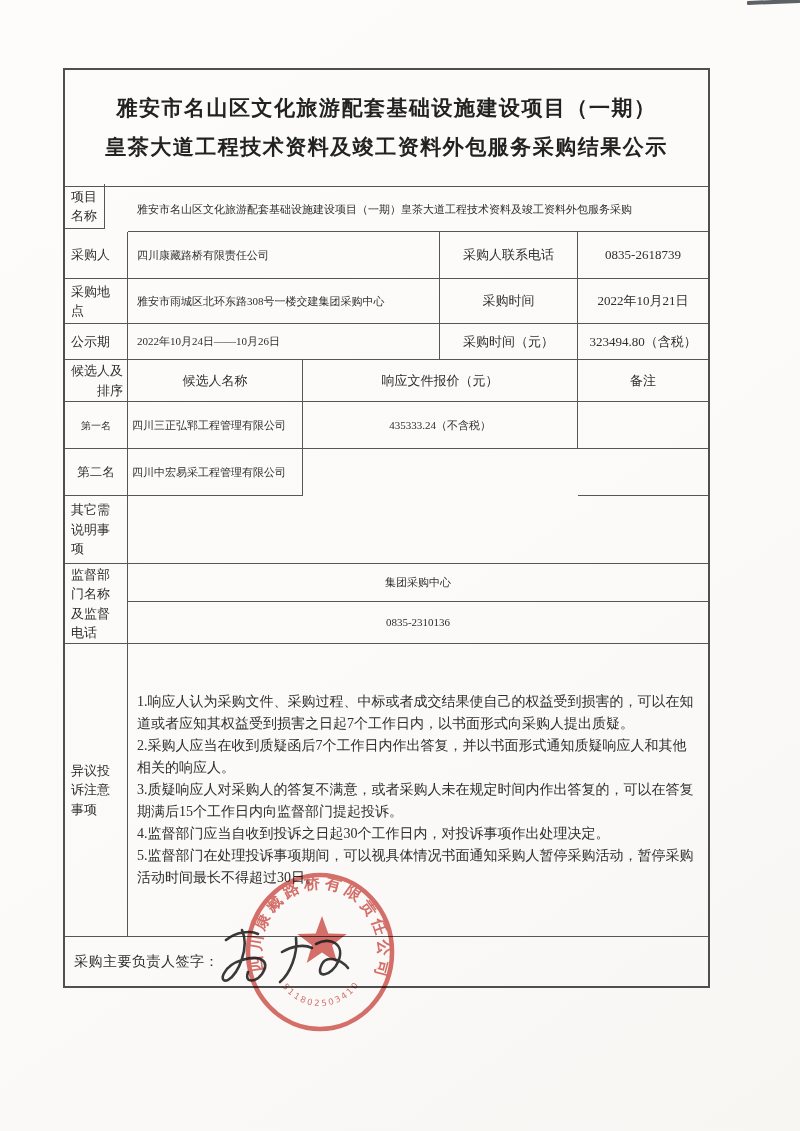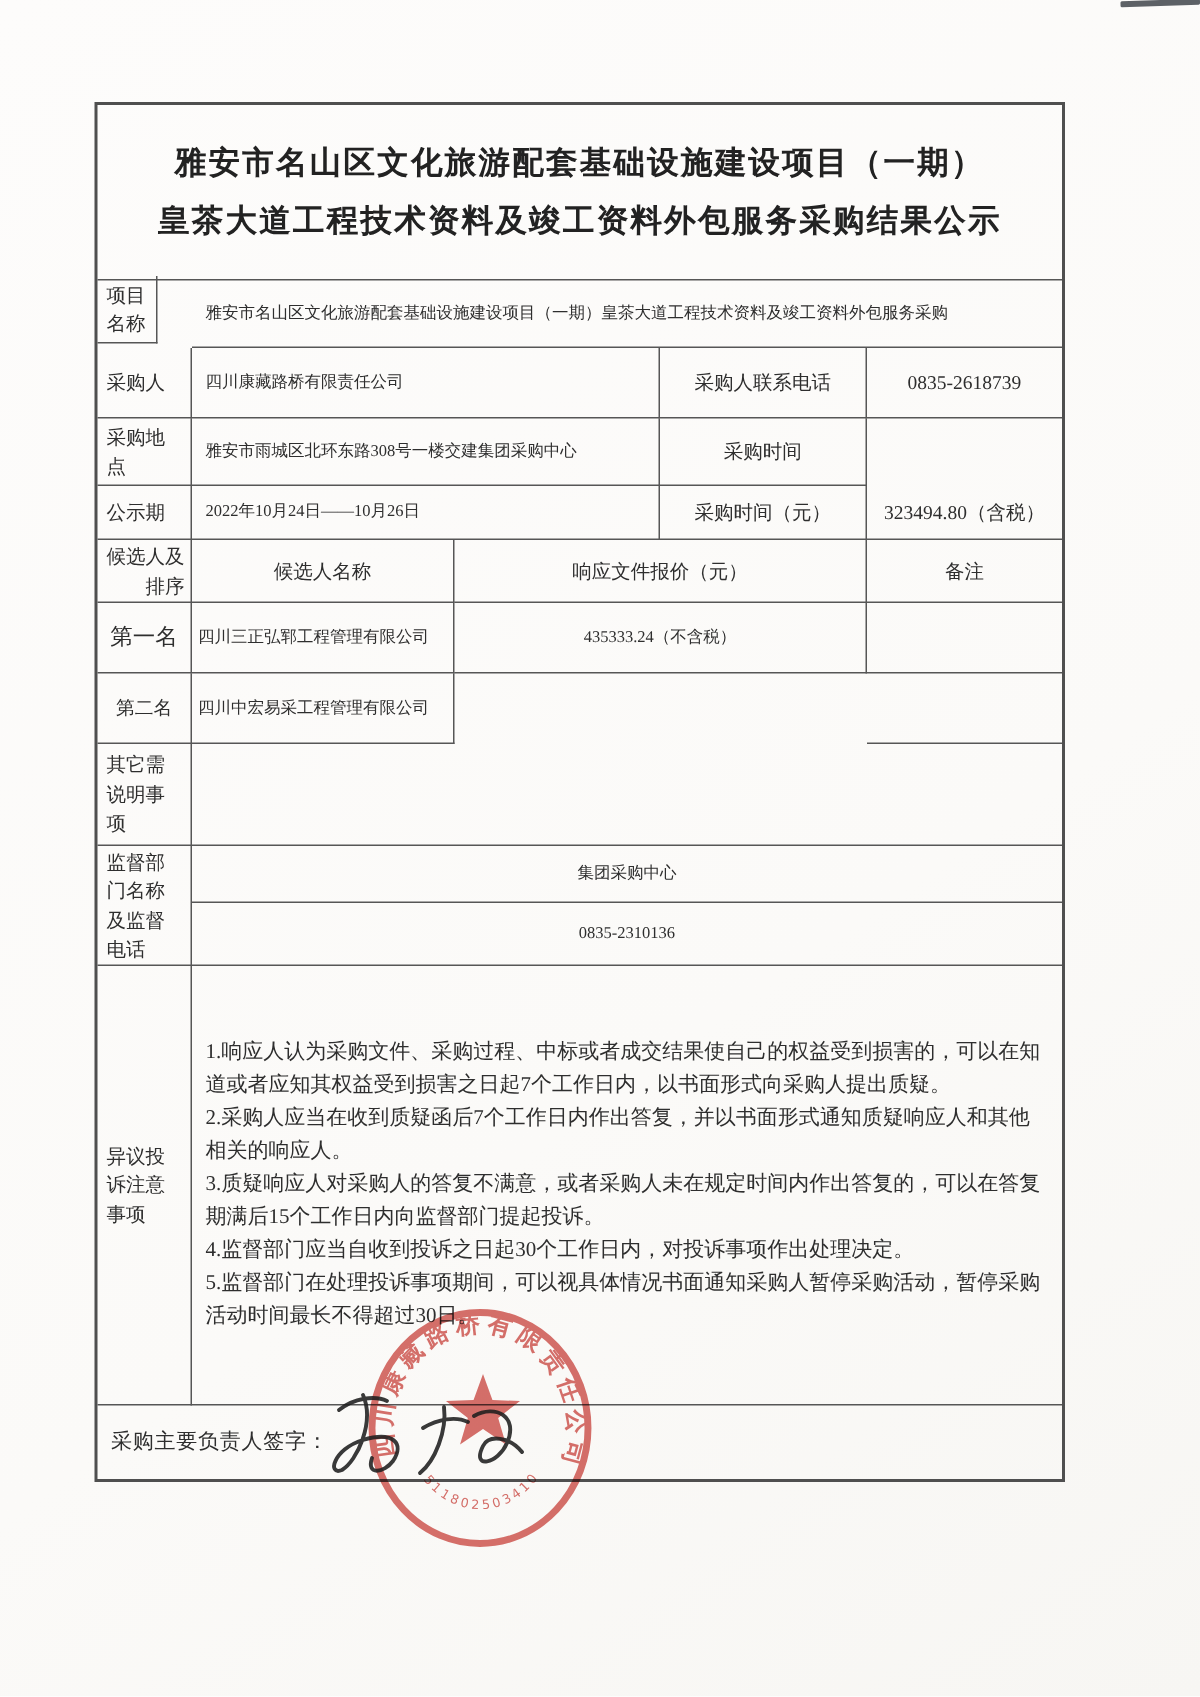--- a/index.html
+++ b/index.html
@@ -49,32 +49,33 @@
     <div class="cell no-r lt val" style="left:63px;top:117px;width:580px;height:45px;">雅安市名山区文化旅游配套基础设施建设项目（一期）皇茶大道工程技术资料及竣工资料外包服务采购</div>
 
     <div class="cell lt" style="left:0;top:162px;width:63px;height:47px;">采购人</div>
     <div class="cell lt val" style="left:63px;top:162px;width:312px;height:47px;">四川康藏路桥有限责任公司</div>
     <div class="cell cc" style="left:375px;top:162px;width:138px;height:47px;">采购人联系电话</div>
     <div class="cell no-r cc" style="left:513px;top:162px;width:130px;height:47px;">0835-2618739</div>
 
     <div class="cell lt" style="left:0;top:209px;width:63px;height:45px;">采购地点</div>
     <div class="cell lt val" style="left:63px;top:209px;width:312px;height:45px;">雅安市雨城区北环东路308号一楼交建集团采购中心</div>
     <div class="cell cc" style="left:375px;top:209px;width:138px;height:45px;">采购时间</div>
+    <div class="cell no-r cc" style="left:513px;top:209px;width:130px;height:45px;">2022年10月21日</div>
 
     <div class="cell lt" style="left:0;top:254px;width:63px;height:36px;">公示期</div>
     <div class="cell lt val" style="left:63px;top:254px;width:312px;height:36px;">2022年10月24日——10月26日</div>
     <div class="cell cc" style="left:375px;top:254px;width:138px;height:36px;">采购时间（元）</div>
     <div class="cell no-r cc" style="left:513px;top:254px;width:130px;height:36px;">323494.80（含税）</div>
 
     <div class="cell cc" style="left:0;top:290px;width:63px;height:42px;">候选人及排序</div>
     <div class="cell cc" style="left:63px;top:290px;width:175px;height:42px;">候选人名称</div>
     <div class="cell cc" style="left:238px;top:290px;width:275px;height:42px;">响应文件报价（元）</div>
     <div class="cell no-r cc" style="left:513px;top:290px;width:130px;height:42px;">备注</div>
 
-    <div class="cell cc" style="left:0;top:332px;width:63px;height:47px;font-size:15px;">第一名</div>
+    <div class="cell cc" style="left:0;top:332px;width:63px;height:47px;font-size:10px;">第一名</div>
     <div class="cell lt val" style="left:63px;top:332px;width:175px;height:47px;padding:3px 4px;">四川三正弘郓工程管理有限公司</div>
     <div class="cell cc val" style="left:238px;top:332px;width:275px;height:47px;">435333.24（不含税）</div>
     <div class="cell no-r cc" style="left:513px;top:332px;width:130px;height:47px;"></div>
 
     <div class="cell cc" style="left:0;top:379px;width:63px;height:47px;font-size:12.5px;">第二名</div>
     <div class="cell lt val" style="left:63px;top:379px;width:175px;height:47px;padding:3px 4px;">四川中宏易采工程管理有限公司</div>
     <div class="cell no-r cc" style="left:513px;top:379px;width:130px;height:47px;"></div>
 
     <div class="cell lt" style="left:0;top:426px;width:63px;height:68px;">其它需说明事项</div>
     <div class="cell no-r lt val" style="left:63px;top:426px;width:580px;height:68px;"></div>

